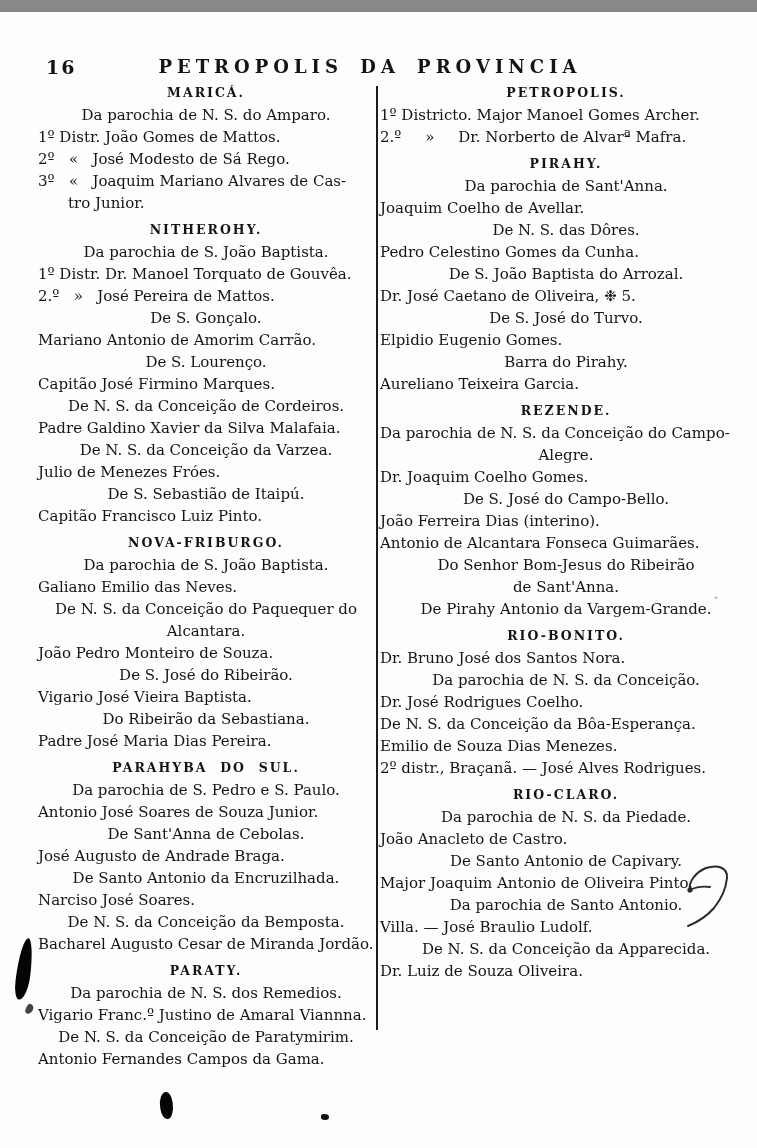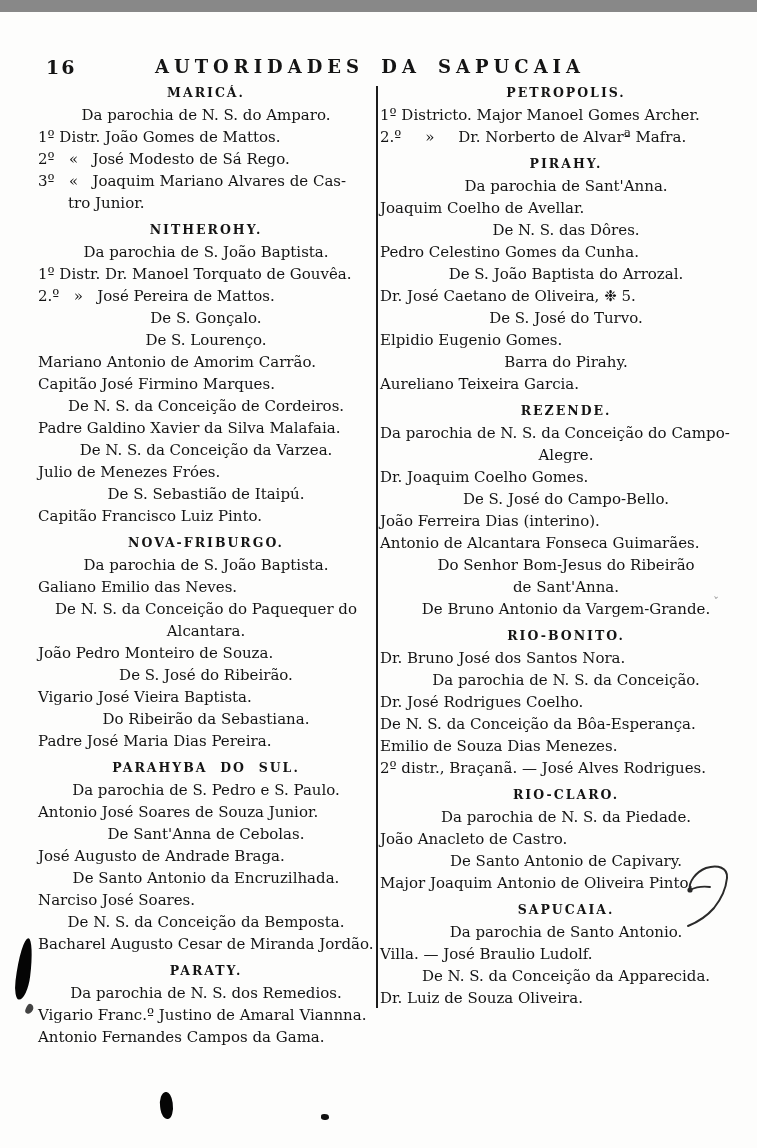--- a/index.html
+++ b/index.html
@@ -64,37 +64,37 @@
     font-size:12px;transform:rotate(12deg);
   }
   .squiggle{position:absolute;left:676px;top:848px;}
 </style>
 </head>
 <body>
 
 <div class="page">
 
   <div class="page-number">16</div>
-  <div class="page-header">AUTORIDADES DA SAPUCAIA</div>
+  <div class="page-header">PETROPOLIS DA PROVINCIA</div>
 
   <div class="columns">
     <div class="col col-left" id="col-left">
         <div class="sec-heading">MARICÁ.</div>
         <div class="line center">Da parochia de N. S. do Amparo.</div>
         <div class="line left">1º Distr. João Gomes de Mattos.</div>
         <div class="line left">2º&nbsp;&nbsp;&nbsp;«&nbsp;&nbsp;&nbsp;José Modesto de Sá Rego.</div>
         <div class="line left">3º&nbsp;&nbsp;&nbsp;«&nbsp;&nbsp;&nbsp;Joaquim Mariano Alvares de Cas-</div>
         <div class="line indent">tro Junior.</div>
         <div class="sec-heading">NITHEROHY.</div>
         <div class="line center">Da parochia de S. João Baptista.</div>
         <div class="line left">1º Distr. Dr. Manoel Torquato de Gouvêa.</div>
         <div class="line left">2.º&nbsp;&nbsp;&nbsp;»&nbsp;&nbsp;&nbsp;José Pereira de Mattos.</div>
         <div class="line center">De S. Gonçalo.</div>
+        <div class="line left">Mariano Antonio de Amorim Carrão.</div>
         <div class="line center">De S. Lourenço.</div>
-        <div class="line left">Mariano Antonio de Amorim Carrão.</div>
         <div class="line left">Capitão José Firmino Marques.</div>
         <div class="line center">De N. S. da Conceição de Cordeiros.</div>
         <div class="line left">Padre Galdino Xavier da Silva Malafaia.</div>
         <div class="line center">De N. S. da Conceição da Varzea.</div>
         <div class="line left">Julio de Menezes Fróes.</div>
         <div class="line center">De S. Sebastião de Itaipú.</div>
         <div class="line left">Capitão Francisco Luiz Pinto.</div>
         <div class="sec-heading">NOVA-FRIBURGO.</div>
         <div class="line center">Da parochia de S. João Baptista.</div>
         <div class="line left">Galiano Emilio das Neves.</div>
@@ -110,20 +110,21 @@
         <div class="line left">Antonio José Soares de Souza Junior.</div>
         <div class="line center">De Sant'Anna de Cebolas.</div>
         <div class="line left">José Augusto de Andrade Braga.</div>
         <div class="line center">De Santo Antonio da Encruzilhada.</div>
         <div class="line left">Narciso José Soares.</div>
         <div class="line center">De N. S. da Conceição da Bemposta.</div>
         <div class="line left">Bacharel Augusto Cesar de Miranda Jordão.</div>
         <div class="sec-heading">PARATY.</div>
         <div class="line center">Da parochia de N. S. dos Remedios.</div>
         <div class="line left">Vigario Franc.º Justino de Amaral Viannna.</div>
+        <div class="line center">De N. S. da Conceição de Paratymirim.</div>
         <div class="line left">Antonio Fernandes Campos da Gama.</div>
       </div>
     <div class="divider"></div>
     <div class="col col-right" id="col-right">
         <div class="sec-heading">PETROPOLIS.</div>
         <div class="line left">1º Districto.  Major Manoel Gomes Archer.</div>
         <div class="line left">2.º&nbsp;&nbsp;&nbsp;&nbsp;&nbsp;»&nbsp;&nbsp;&nbsp;&nbsp;&nbsp;Dr. Norberto de Alvarª Mafra.</div>
         <div class="sec-heading">PIRAHY.</div>
         <div class="line center">Da parochia de Sant'Anna.</div>
         <div class="line left">Joaquim Coelho de Avellar.</div>
@@ -137,34 +138,33 @@
         <div class="line left">Aureliano Teixeira Garcia.</div>
         <div class="sec-heading">REZENDE.</div>
         <div class="line left">Da parochia de N. S. da Conceição do Campo-</div>
         <div class="line center">Alegre.</div>
         <div class="line left">Dr. Joaquim Coelho Gomes.</div>
         <div class="line center">De S. José do Campo-Bello.</div>
         <div class="line left">João Ferreira Dias (interino).</div>
         <div class="line left">Antonio de Alcantara Fonseca Guimarães.</div>
         <div class="line center">Do Senhor Bom-Jesus do Ribeirão</div>
         <div class="line center">de Sant'Anna.</div>
-        <div class="line center">De Bruno Antonio da Vargem-Grande.</div>
+        <div class="line center">De Pirahy Antonio da Vargem-Grande.</div>
         <div class="sec-heading">RIO-BONITO.</div>
         <div class="line left">Dr. Bruno José dos Santos Nora.</div>
         <div class="line center">Da parochia de N. S. da Conceição.</div>
         <div class="line left">Dr. José Rodrigues Coelho.</div>
         <div class="line left">De N. S. da Conceição da Bôa-Esperança.</div>
         <div class="line left">Emilio de Souza Dias Menezes.</div>
         <div class="line left">2º distr., Braçanã. — José Alves Rodrigues.</div>
         <div class="sec-heading">RIO-CLARO.</div>
         <div class="line center">Da parochia de N. S. da Piedade.</div>
         <div class="line left">João Anacleto de Castro.</div>
         <div class="line center">De Santo Antonio de Capivary.</div>
         <div class="line left">Major Joaquim Antonio de Oliveira Pinto.</div>
-        <div class="sec-heading">SAPUCAIA.</div>
         <div class="line center">Da parochia de Santo Antonio.</div>
         <div class="line left">Villa. — José Braulio Ludolf.</div>
         <div class="line center">De N. S. da Conceição da Apparecida.</div>
         <div class="line left">Dr. Luiz de Souza Oliveira.</div>
       </div>
   </div>
 
   <div class="ink-blob"></div>
   <div class="ink-blob-tail"></div>
   <div class="ink-spot"></div>

